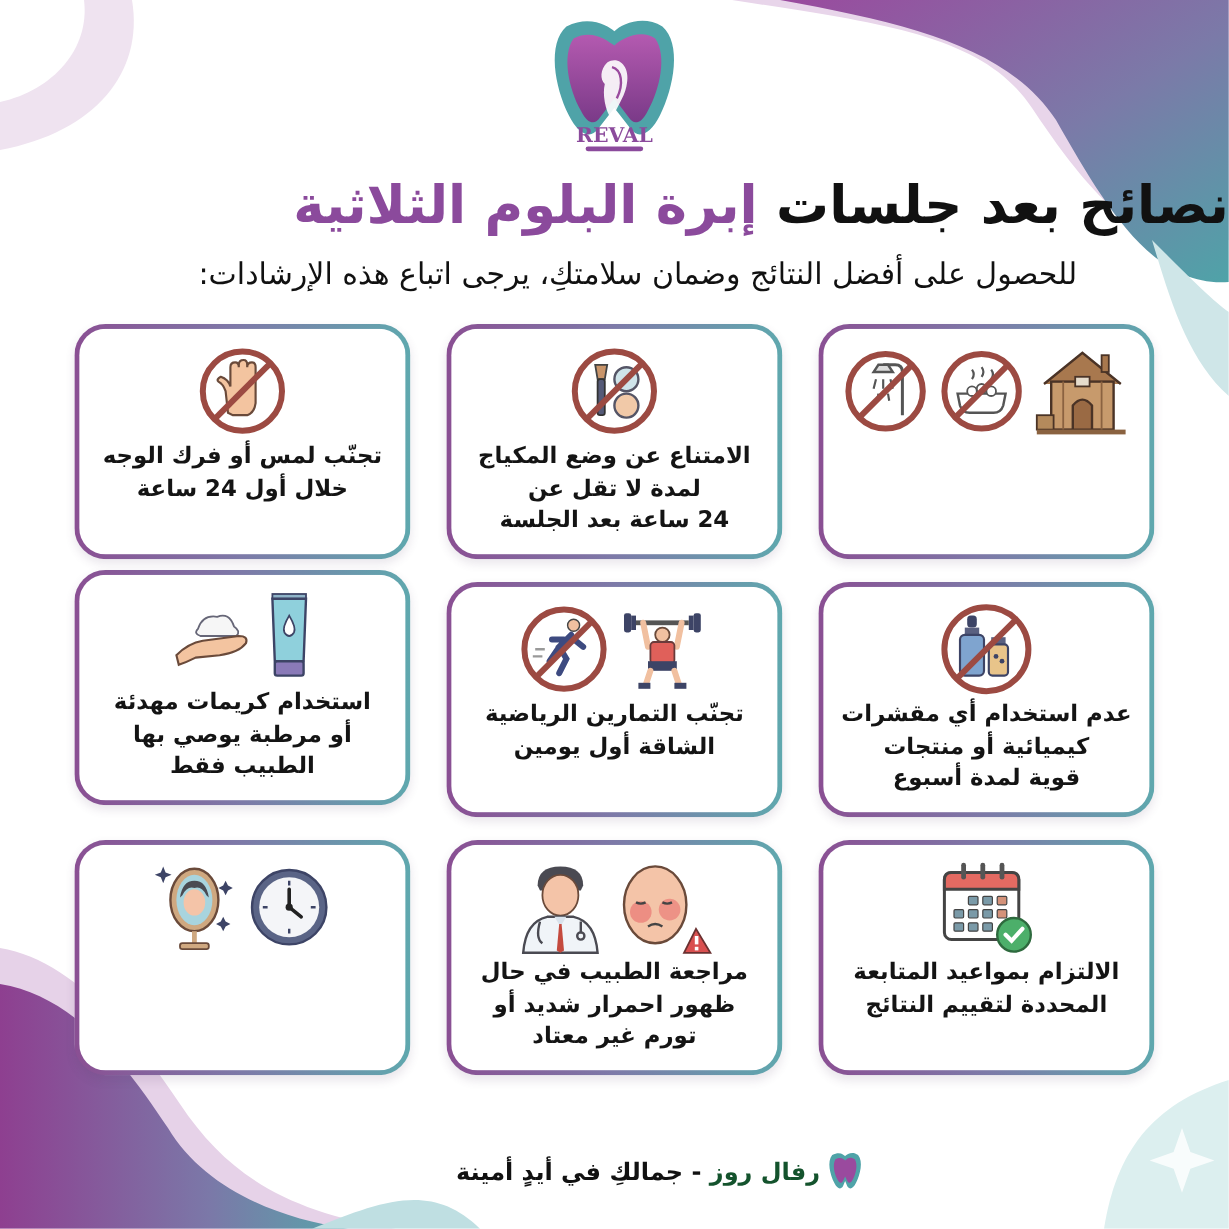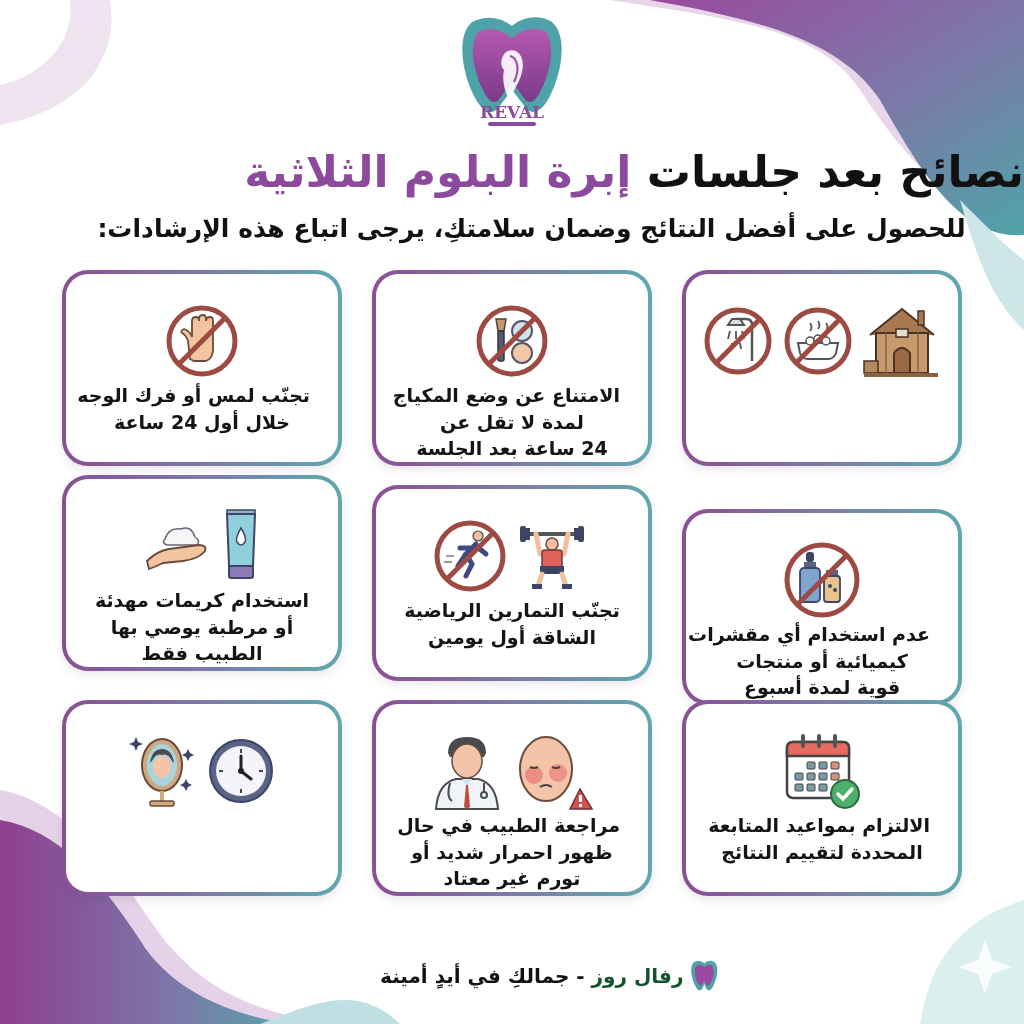--- a/index.html
+++ b/index.html
@@ -12,27 +12,27 @@
   .logo { position: absolute; left: 452px; top: 12px; width: 120px; height: 118px; z-index: 2; }
 
   .title {
     position: absolute; top: 146px; left: 0; width: 1024px; text-align: right;
     font-size: 44px; font-weight: bold; color: #111; z-index: 2; letter-spacing: -0.5px;
   }
   .title .accent { color: #8b4a9c; }
 
   .subtitle {
     position: absolute; top: 214px; left: 0; width: 1024px; text-align: center;
-    font-size: 25px; font-weight: bold; color: #111; z-index: 2; padding-left: 39px;
+    font-size: 25px; font-weight: normal; color: #111; z-index: 2; padding-left: 39px;
   }
 
   .grid { position: absolute; top: 270px; left: 62px; width: 900px; height: 626px; z-index: 2; }
   .card {
     position: absolute; width: 280px; height: 196px; border-radius: 26px;
-    background: #fff; padding: 16px;
+    background: #fff; padding: 1px;
     background-image: linear-gradient(#fff,#fff), linear-gradient(90deg, #8a4f93 0%, #7d7aa8 50%, #5fa8ae 100%);
     background-origin: border-box; background-clip: padding-box, border-box;
     border: 4px solid transparent;
     box-shadow: 0 4px 8px rgba(80,60,100,0.12);
   }
   .card-icons { height: 92px; display: flex; justify-content: center; align-items: center; gap: 8px; padding-top: 10px; }
   .card-text { text-align: center; font-size: 19px; font-weight: bold; color: #141414; line-height: 1.4; padding: 0 12px; }
   .card-text div { white-space: nowrap; }
 
   .footer {
@@ -158,21 +158,21 @@
         <path d="M26 56 L24 38 Q22 32 18 30 Q16 28 20 26 Q26 28 28 34 L28 18 Q28 14 32 14 Q35 14 35 18 L35 16 Q35 12 39 12 Q42 12 42 16 L42 18 Q42 14 46 14 Q49 14 49 18 L49 48 Q48 56 42 58 L30 58 Z" fill="#f3c4a0" stroke="#6a4a3a" stroke-width="1.8"></path>
         <line x1="15" y1="61" x2="61" y2="15" stroke="#9c4a42" stroke-width="5"></line>
       </svg>
     </div>
     <div class="card-text">
       <div>تجنّب لمس أو فرك الوجه</div>
         <div>خلال أول 24 ساعة</div>
     </div>
   </div>
 
-  <div class="card" style="right:0; top:215px;margin-top:24px;">
+  <div class="card" style="right:0; top:215px;">
     <div class="card-icons">
       <svg width="80" height="80" viewBox="0 0 80 80">
         <circle cx="40" cy="40" r="35" fill="#fff" stroke="#9c4a42" stroke-width="5"></circle>
         <rect x="24" y="12" width="8" height="10" rx="3" fill="#3d4466"></rect>
         <rect x="22" y="22" width="12" height="6" fill="#5a6080"></rect>
         <rect x="18" y="28" width="20" height="34" rx="4" fill="#7fa4cf" stroke="#3d4466" stroke-width="1.8"></rect>
         <rect x="44" y="30" width="12" height="6" fill="#5a6080"></rect>
         <rect x="42" y="36" width="16" height="26" rx="3" fill="#e8c48a" stroke="#3d4466" stroke-width="1.8"></rect>
         <circle cx="48" cy="46" r="2" fill="#3d4466"></circle>
           <circle cx="53" cy="50" r="2" fill="#3d4466"></circle>

